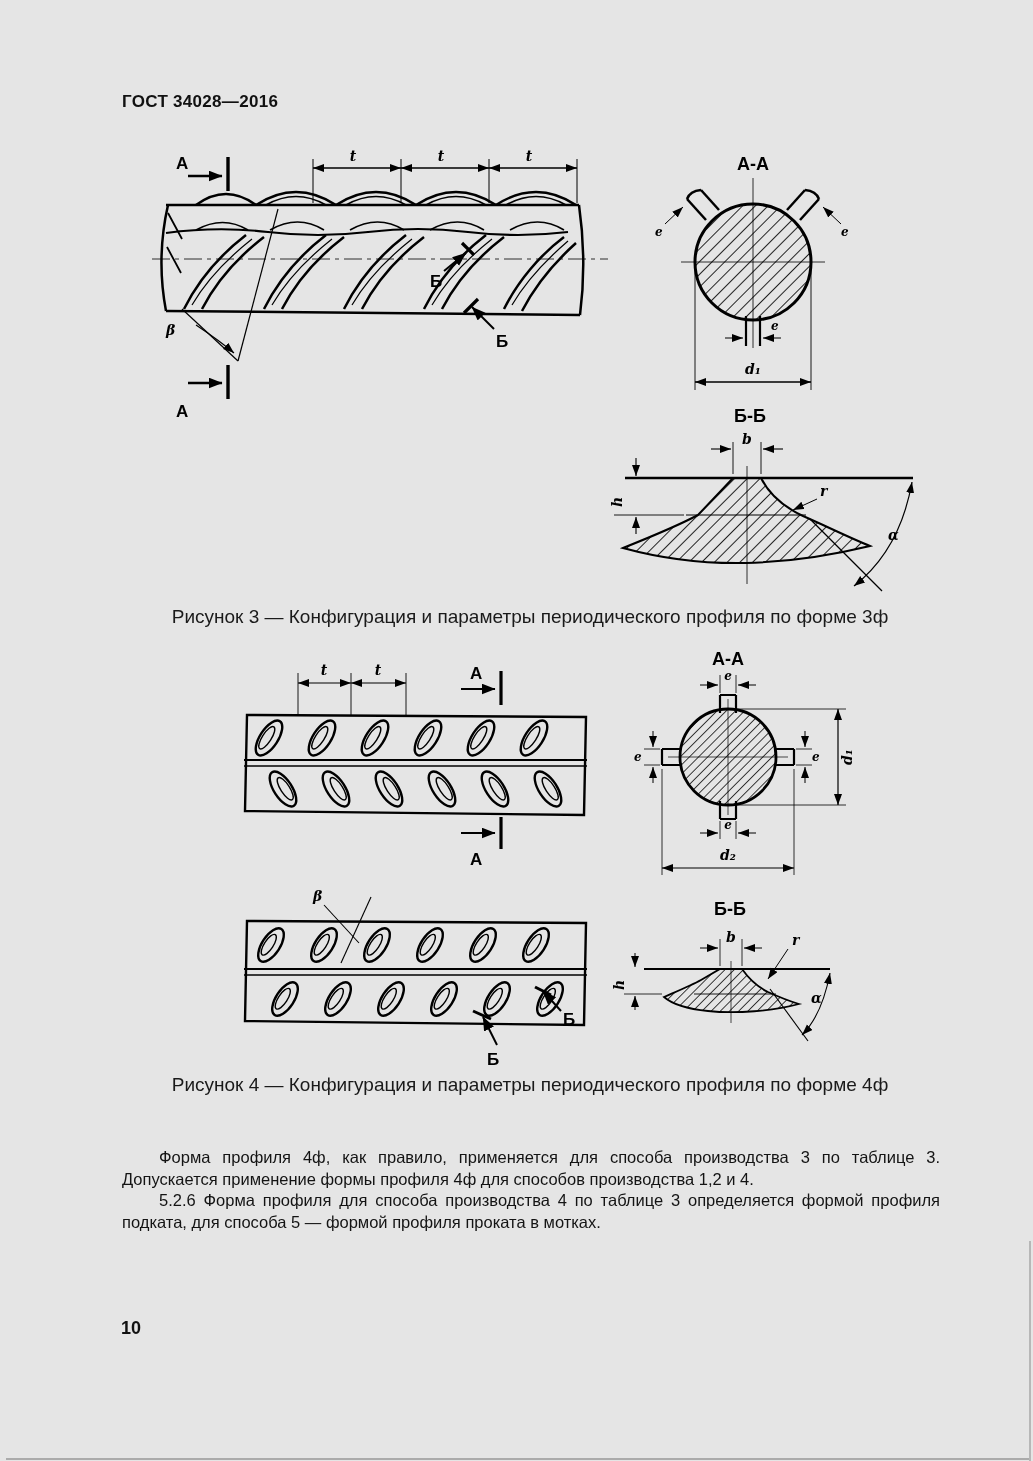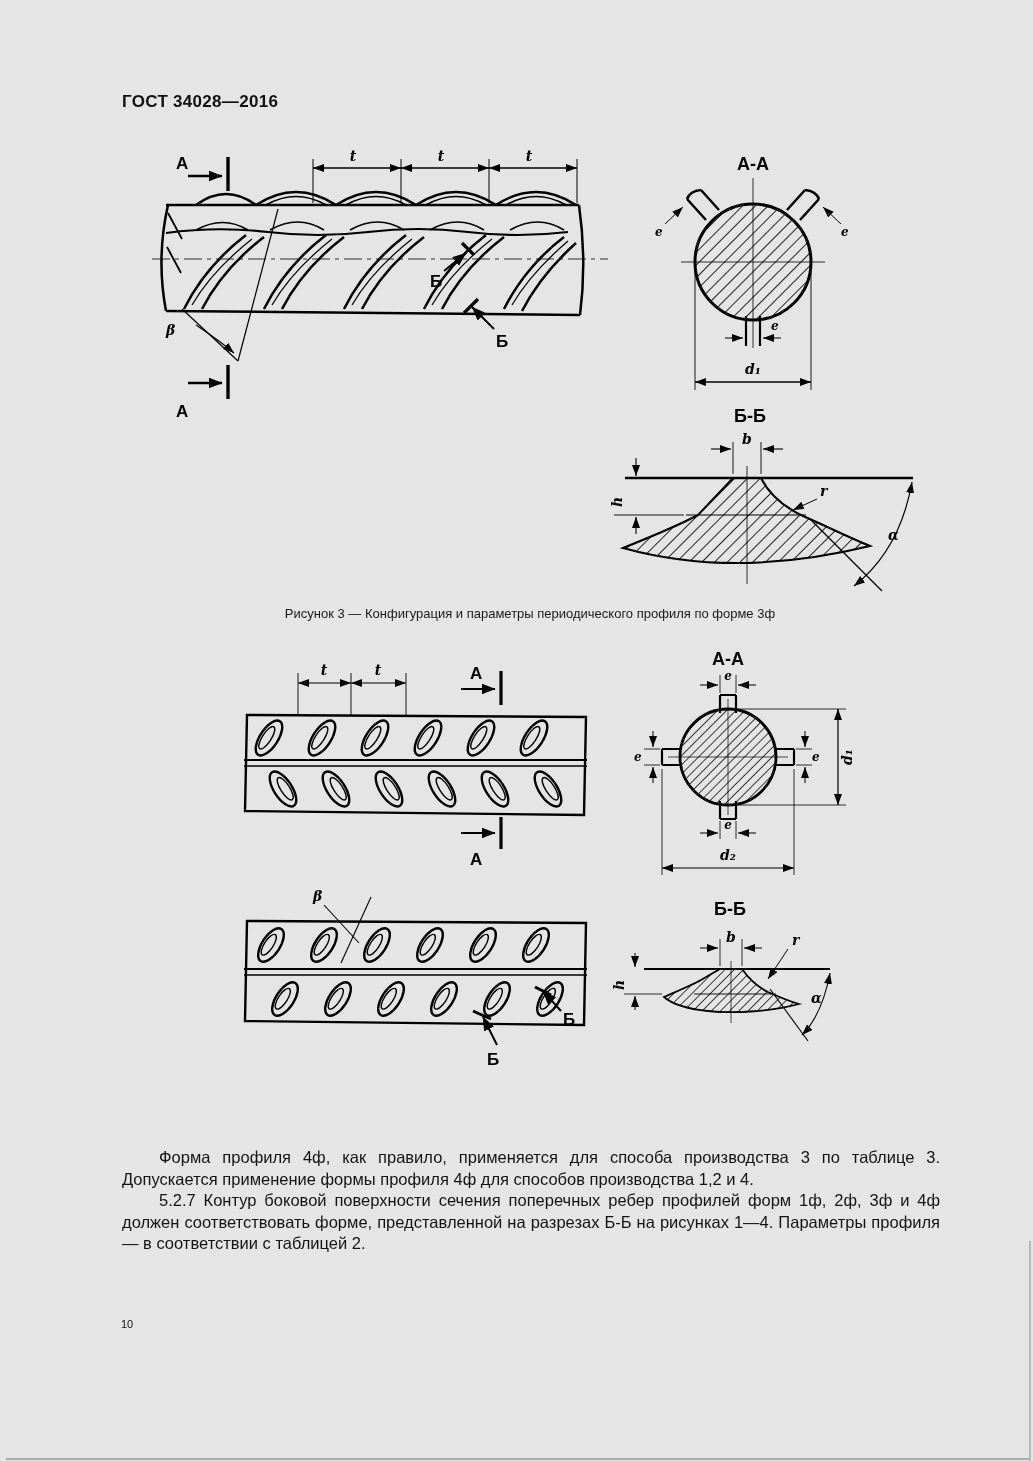--- a/index.html
+++ b/index.html
@@ -1,24 +1,24 @@
 <!DOCTYPE html>
 <html lang="ru"><head>
 <meta charset="utf-8">
 <style>
   html,body{margin:0;padding:0;background:#ffffff;}
   .page{
     position:relative; width:1033px; height:1461px; background:#e5e5e5;
     font-family:"Liberation Sans", sans-serif; color:#111; overflow:hidden;
   }
   .hdr{position:absolute; left:122px; top:92px; font-size:17px; font-weight:bold; letter-spacing:.3px;}
-  .cap{position:absolute; left:122px; width:816px; text-align:center; font-size:13px; color:#1a1a1a;}
+  .cap{position:absolute; left:122px; width:816px; text-align:center; font-size:19px; color:#1a1a1a;}
   .bodytext{position:absolute; left:122px; top:1147px; width:818px; font-size:16.5px; line-height:21.5px; text-align:justify; color:#141414;}
   .bodytext p{margin:0; text-indent:37px;}
-  .pagenum{position:absolute; left:121px; top:1318px; font-size:11px;}
+  .pagenum{position:absolute; left:121px; top:1318px; font-size:18px;font-weight:bold;}
   svg.fig{position:absolute; overflow:visible;}
   svg text{fill:#000;}
   .lblsec{font-family:"Liberation Sans",sans-serif; font-weight:bold; font-size:17px;}
   .lbltitle{font-family:"Liberation Sans",sans-serif; font-weight:bold; font-size:18px;}
   .lbldim{font-family:"DejaVu Serif",serif; font-style:italic; font-weight:bold; font-size:14px;}
   .lbldim.sm{font-size:12px;}
   .scan-bottom{position:absolute; left:6px; right:4px; bottom:1px; height:2px; background:#7c7c7c; opacity:.55;}
   .scan-right{position:absolute; right:2px; bottom:0; width:2px; height:220px; background:#8a8a8a; opacity:.5;}
 </style>
 </head>
@@ -423,23 +423,24 @@
       <line x1="27" y1="117" x2="27" y2="103" stroke-width="1" marker-end="url(#arw)"></line>
     </g>
     <text class="lbldim" x="16" y="92" font-size="13" transform="rotate(-90 16 92)" text-anchor="middle">h</text>
     <text class="lbldim" x="184" y="52" font-size="13">r</text>
     <line x1="180" y1="56" x2="160" y2="86" stroke="#000" stroke-width="1" marker-end="url(#arw)"></line>
     <line x1="162" y1="96" x2="200" y2="148" stroke="#000" stroke-width="1.1"></line>
     <path d="M222,80 Q214,122 194,142" fill="none" stroke="#000" stroke-width="1.1" marker-start="url(#arw)" marker-end="url(#arw)"></path>
     <text class="lbldim" x="203" y="110" font-size="14">α</text>
   </svg>
 
+  <div class="cap" style="top:1074px;">Рисунок 4 — Конфигурация и параметры периодического профиля по форме 4ф</div>
 
   <div class="bodytext">
     <p>Форма профиля 4ф, как правило, применяется для способа производства 3 по таблице 3. Допускается применение формы профиля 4ф для способов производства 1,2 и 4.</p>
-    <p>5.2.7 Контур боковой поверхности сечения поперечных ребер профилей форм 1ф, 2ф, 3ф и 4ф должен соответствовать форме, представленной на разрезах Б-Б на рисунках 1—4. Параметры профиля — в соответствии с таблицей 2.</p>
+    <p>5.2.6 Форма профиля для способа производства 4 по таблице 3 определяется формой профиля подката, для способа 5 — формой профиля проката в мотках.</p>
   </div>
 
   <div class="pagenum">10</div>
 
   <div class="scan-bottom"></div>
   <div class="scan-right"></div>
 </div>
 
 </body></html>

